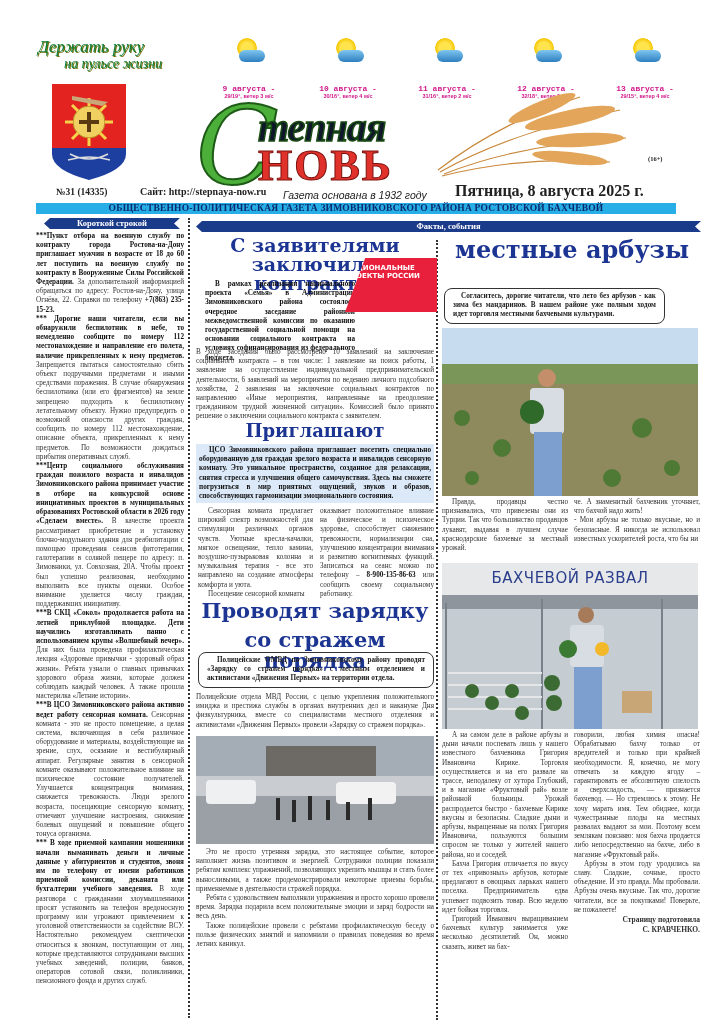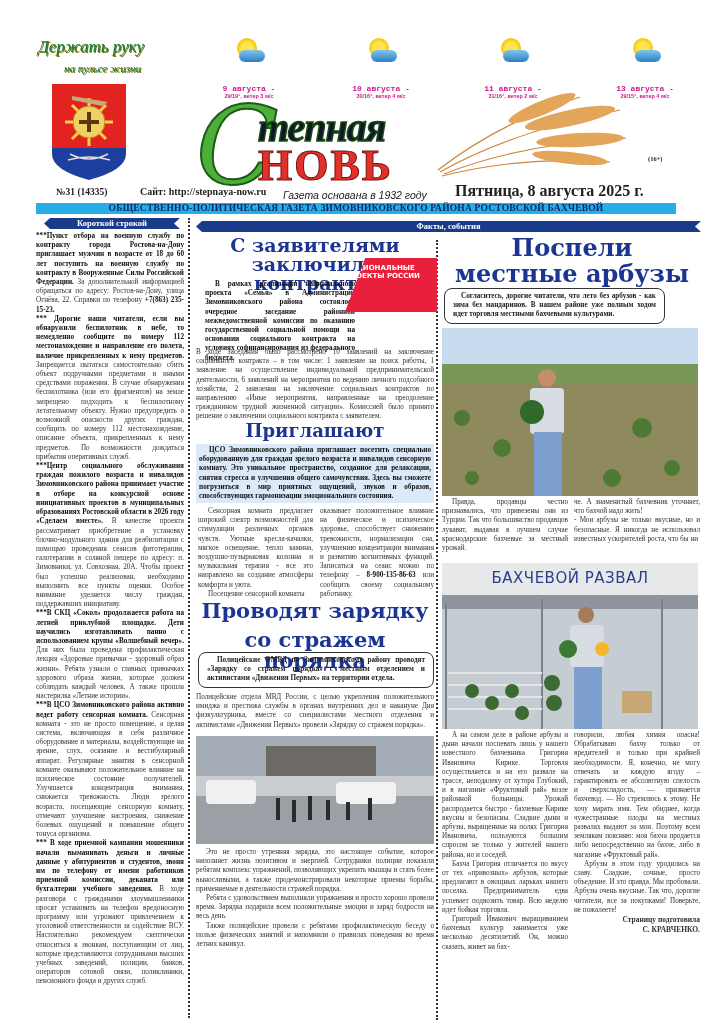--- a/index.html
+++ b/index.html
@@ -2,21 +2,21 @@
 <html><head>
 <meta charset="utf-8">
 <style>
 *{box-sizing:border-box;margin:0;padding:0}
 html,body{width:707px;height:1024px;background:#fff;overflow:hidden}
 body{position:relative;font-family:"Liberation Serif",serif;color:#222}
 .abs{position:absolute}
 
 .motto{left:38px;top:38px;width:160px;font-family:Liberation Serif, serif;font-style:italic;color:#15803d;text-shadow:1px 1px 0 #6a6a00;line-height:1}
 .motto .l1{font-size:17px;display:block}
-.motto .l2{font-size:11px;display:block;margin-left:26px;margin-top:8px}
+.motto .l2{font-size:14px;display:block;margin-left:26px;margin-top:2px}
 .crest{left:52px;top:84px;width:74px;height:96px}
 .weather{top:38px;left:212px;width:470px;display:flex;justify-content:space-between}
 .wday{width:74px;text-align:center}
 .wicon{width:36px;height:26px;margin:0 auto;position:relative}
 .wicon .sun{position:absolute;left:6px;top:0;width:20px;height:20px;border-radius:50%;background:radial-gradient(circle,#ffe44d 40%,#f5c400 70%,rgba(255,220,0,0) 72%)}
 .wicon .cloud{position:absolute;left:8px;top:12px;width:26px;height:12px;border-radius:8px;background:linear-gradient(#7fc6f0,#2e7fc0)}
 .wdate{font-family:Liberation Mono, monospace;font-size:8px;font-weight:bold;color:#d0168a;margin-top:20px;white-space:nowrap}
 .wtemp{font-family:"Liberation Sans",sans-serif;font-size:5.5px;font-weight:bold;color:#d0168a;white-space:nowrap}
 .logo-c{left:196px;top:92px;font-family:"DejaVu Serif",serif;font-style:italic;font-size:108px;line-height:1;color:#4caf3a;-webkit-text-stroke:2px #1d5b16}
 .logo-top{left:258px;top:104px;font-family:Liberation Serif, serif;font-style:italic;font-weight:bold;font-size:40px;color:#0f172a;-webkit-text-stroke:1.5px #1a4d14;letter-spacing:-1px}
@@ -98,20 +98,28 @@
         <div class="cloud"></div>
       </div>
       <div class="wdate">11 августа -</div>
       <div class="wtemp">31/16°, ветер 2 м/с</div>
     </div>
     <div class="wday">
       <div class="wicon">
         <div class="sun"></div>
         <div class="cloud"></div>
       </div>
+      <div class="wdate">12 августа -</div>
+      <div class="wtemp">32/18°, ветер 5 м/с</div>
+    </div>
+    <div class="wday">
+      <div class="wicon">
+        <div class="sun"></div>
+        <div class="cloud"></div>
+      </div>
       <div class="wdate">13 августа -</div>
       <div class="wtemp">29/15°, ветер 4 м/с</div>
     </div>
   </div>
 
 <div class="abs logo-c">С</div>
 <div class="abs logo-top">тепная</div>
 <div class="abs logo-bot">НОВЬ</div>
 
 <svg class="abs wheat" viewBox="0 0 200 90">
@@ -188,21 +196,20 @@
       <rect x="172" y="62" width="4" height="22"></rect>
     </g>
 </svg>
 <div class="abs col" style="left:196px;top:848px;width:238px">
   <p class="ind">Это не просто утренняя зарядка, это настоящее событие, которое наполняет жизнь позитивом и энергией. Сотрудники полиции  показали ребятам комплекс упражнений, позволяющих укрепить мышцы и стать более выносливыми, а также продемонстрировали некоторые приемы борьбы, применяемые в деятельности стражей порядка.</p>
   <p class="ind">Ребята с удовольствием выполняли упражнения и просто хорошо провели время. Зарядка подарила всем положительные эмоции и заряд бодрости на весь день.</p>
   <p class="ind">Также полицейские провели с ребятами профилактическую беседу о пользе физических занятий и напомнили о правилах поведения во время летних каникул.</p>
 </div>
 
 <div class="abs h1" style="left:440px;top:236px;width:264px;font-size:24px">
-  <div>Поспели</div>
   <div style="margin-top:2px">местные арбузы</div>
 </div>
 <div class="abs box" style="left:444px;top:288px;width:221px;text-indent:8px">Согласитесь, дорогие читатели, что лето без арбузов - как зима без мандаринов. В нашем районе уже полным ходом идет торговля местными бахчевыми культурами.</div>
 <svg class="abs photo" style="left:442px;top:328px;width:256px;height:168px" viewBox="0 0 256 168" preserveAspectRatio="none">
   <rect width="256" height="168" fill="#8f8a5e"></rect>
   <rect width="256" height="40" fill="#c8dcef"></rect>
   <rect y="36" width="256" height="20" fill="#7a9658"></rect>
   <g fill="#4f7a36">
       <circle cx="20" cy="90" r="8"></circle>
       <circle cx="60" cy="120" r="9"></circle>

